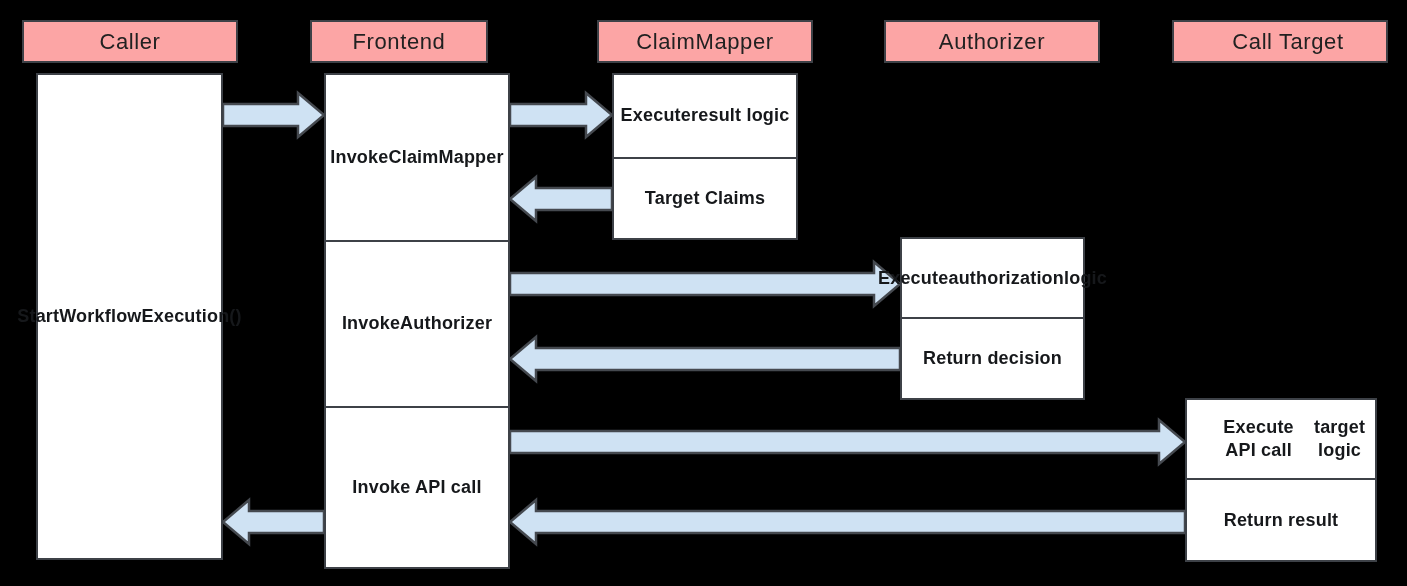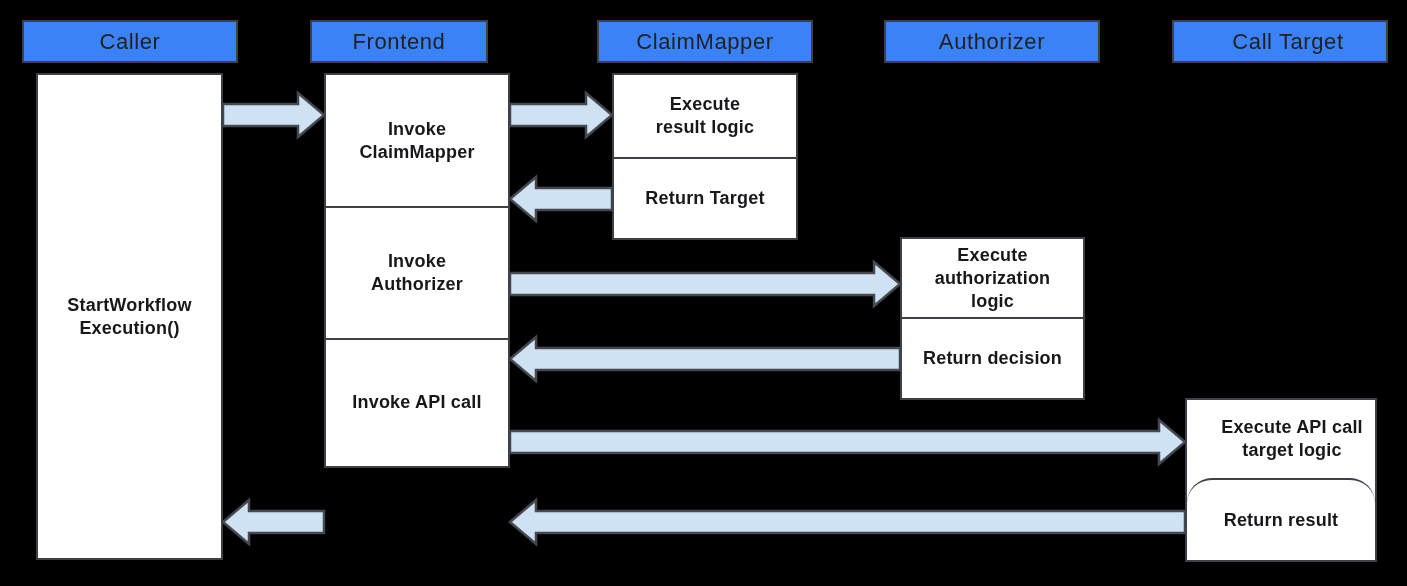--- a/index.html
+++ b/index.html
@@ -15,40 +15,40 @@
   .arrow-layer {
     position: absolute;
     left: 0; top: 0;
     width: 1407px; height: 586px;
     pointer-events: none;
   }
   .hdr {
     position: absolute;
     top: 20px;
     height: 43px;
-    background: #3b82f6;
+    background: #fca5a5;
     border: 2px solid #3d4147;
     display: flex;
     align-items: center;
     justify-content: center;
     font-size: 22px;
     font-weight: 400;
     letter-spacing: 0.6px;
     color: #212121;
   }
   .col {
     position: absolute;
     background: #ffffff;
     border: 2px solid #3d4147;
     display: flex;
     flex-direction: column;
   }
   .step {
     display: flex;
-    flex-direction: column;
+    flex-direction: row;
     align-items: center;
     justify-content: center;
     text-align: center;
     font-size: 18px;
     font-weight: 700;
     line-height: 23px;
     color: #16181b;
     letter-spacing: 0.2px;
     padding: 2px;
   }
@@ -89,58 +89,58 @@
     <span>Call Target</span>
   </div>
 
   <div class="col" style="left:36px;top:73px;width:187px;height:487px;">
     <div class="step" style="flex:1 1 auto;">
       <span class="ln">StartWorkflow</span>
       <span class="ln">Execution()</span>
     </div>
   </div>
 
-  <div class="col" style="left:324px;top:73px;width:186px;height:395px;">
+  <div class="col" style="left:324px;top:73px;width:186px;height:496px;">
     <div class="step" style="flex:165 0 0;">
       <span class="ln">Invoke</span>
       <span class="ln">ClaimMapper</span>
     </div>
     <div class="step" style="flex:163 0 0;">
       <span class="ln">Invoke</span>
       <span class="ln">Authorizer</span>
     </div>
     <div class="step" style="flex:159 0 0;text-align:center;">
       <span class="ln">Invoke API call</span>
     </div>
   </div>
 
   <div class="col" style="left:612px;top:73px;width:186px;height:167px;">
     <div class="step" style="flex:85 0 0;">
       <span class="ln">Execute</span>
       <span class="ln">result logic</span>
     </div>
     <div class="step" style="flex:82 0 0;">
-      <span class="ln">Return Target</span>
+      <span class="ln">Target Claims</span>
     </div>
   </div>
 
   <div class="col" style="left:900px;top:237px;width:185px;height:163px;">
     <div class="step" style="flex:81 0 0;">
       <span class="ln">Execute</span>
       <span class="ln">authorization</span>
       <span class="ln">logic</span>
     </div>
     <div class="step" style="flex:82 0 0;">
       <span class="ln">Return decision</span>
     </div>
   </div>
 
   <div class="col" style="left:1185px;top:398px;width:192px;height:164px;">
     <div class="step" style="flex:81 0 0;padding-left:24px;">
       <span class="ln">Execute API call</span>
       <span class="ln">target logic</span>
     </div>
-    <div class="step" style="flex:83 0 0;border-radius:25px;">
+    <div class="step" style="flex:83 0 0;">
       <span class="ln">Return result</span>
     </div>
   </div>
 
 </div>
 
 </body></html>

